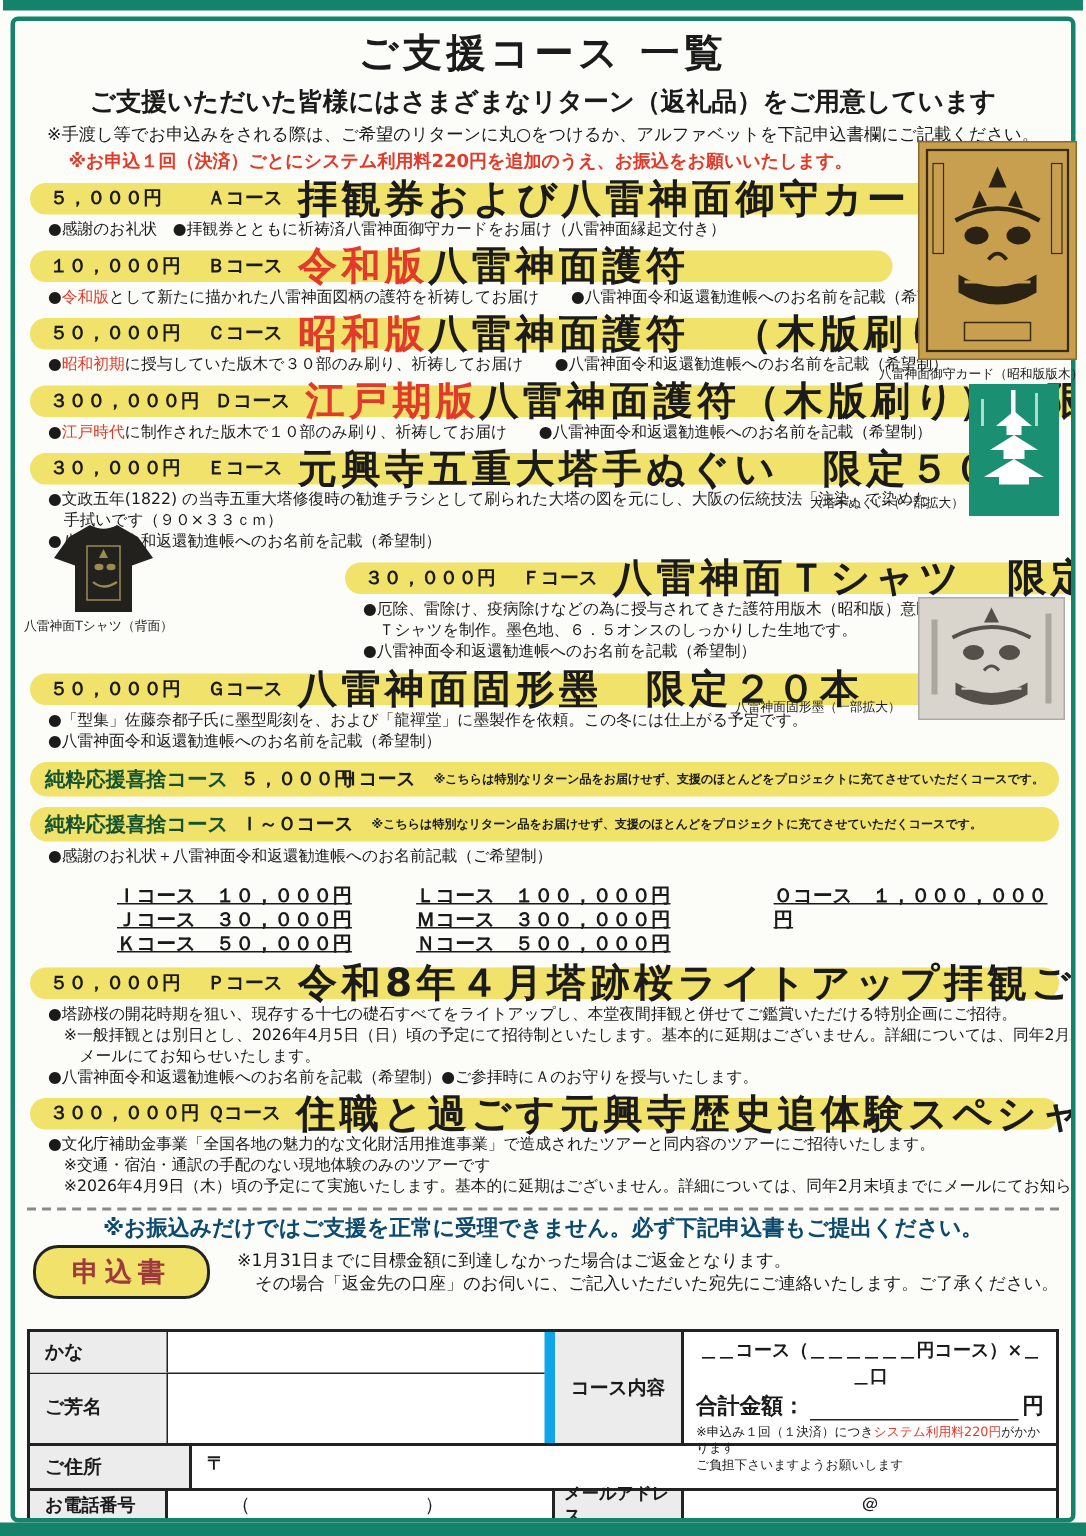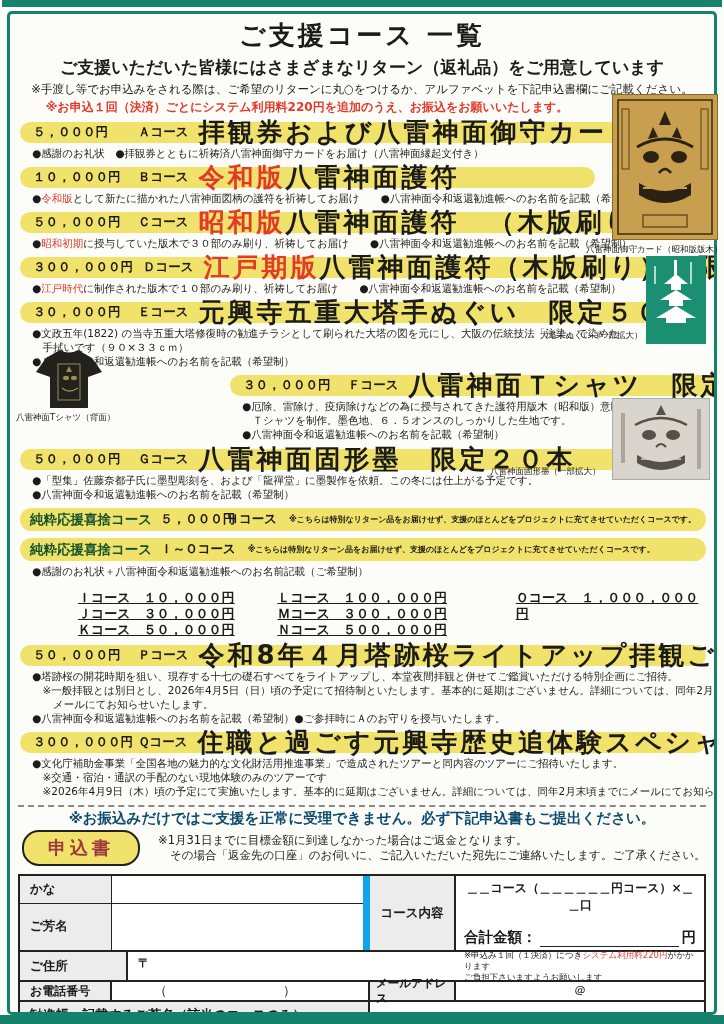--- a/index.html
+++ b/index.html
@@ -30,42 +30,42 @@
   .dline{font-size:10.5px;line-height:14px;padding-left:12px;white-space:nowrap;}
   .price-grid{display:flex;margin-left:58px;margin-top:12px;text-decoration:underline;}
   .price-col{display:flex;flex-direction:column;}
   .price-col:nth-child(1){width:205px;}
   .price-col:nth-child(2){width:245px;}
   .price-row{font-size:13px;font-weight:bold;line-height:16px;}
   
   .dashed{border-top:2px dashed #8a8a8a;margin:4px 0 2px;}
   .warning{text-align:center;font-size:14.5px;font-weight:bold;color:#0c4a6e;margin:1px 0 2px;}
   
-  .badge-row{display:flex;align-items:flex-start;gap:18px;margin:2px 0 4px 4px;height:40px;}
+  .badge-row{display:flex;align-items:flex-start;gap:18px;margin:2px 0 16px 4px;height:40px;}
   .badge{background:#f0e26b;border:2.5px solid #222;border-radius:17px;color:#9e3a3e;
          font-size:18px;font-weight:bold;padding:4px 24px;letter-spacing:4px;}
   .refund-notes{font-size:11.5px;line-height:15px;padding-top:3px;}
   .refund-notes .l2{padding-left:12px;}
   
   .form{border:2.5px solid #222;box-sizing:border-box;width:688px;background:#fff;}
   .frow{display:flex;border-bottom:2px solid #222;box-sizing:border-box;}
   .frow:last-child{border-bottom:none;}
   .fl{background:#ececec;display:flex;align-items:center;padding-left:10px;font-weight:bold;
       font-size:12.5px;border-right:2px solid #222;box-sizing:border-box;}
   .fc{box-sizing:border-box;}
   .combo{height:76px;}
   .combo-left{width:350px;display:flex;flex-direction:column;border-right:7px solid #0ea5e9;box-sizing:border-box;}
   .combo-left .sub{display:flex;box-sizing:border-box;}
   .combo-left .sub:first-child{border-bottom:1.5px solid #222;height:28px;}
   .combo-left .sub:last-child{height:46.5px;}
   .combo-left .fl{width:92px;border-right:1.5px solid #222;}
   .combo-left .fc{flex:1;}
   .course-label{width:86px;justify-content:center;padding-left:0;}
   .course-content{flex:1;padding:2px 6px;}
-  .course-line{font-size:12px;font-weight:bold;text-align:center;margin:2px 0 14px;}
+  .course-line{font-size:12px;font-weight:bold;text-align:center;margin:2px 0 2px;}
   .total-line{display:flex;align-items:flex-end;font-size:14.5px;font-weight:bold;padding:0 2px;}
   .total-fill{flex:1;border-bottom:1.5px solid #222;height:13px;margin:0 3px;}
   .fee-note{font-size:8.5px;line-height:11px;padding:3px 2px 0;}
   .addr{height:30px;}
   .addr .fl{width:108px;}
   .addr .fc{flex:1;font-size:12px;font-weight:bold;padding:3px 0 0 10px;}
   .phone{height:20px;}
   .phone .fl{width:92px;font-size:12px;}
   .phone .fc.pval{width:258px;border-right:2px solid #222;display:flex;align-items:center;
                   justify-content:center;font-size:13px;letter-spacing:30px;}

